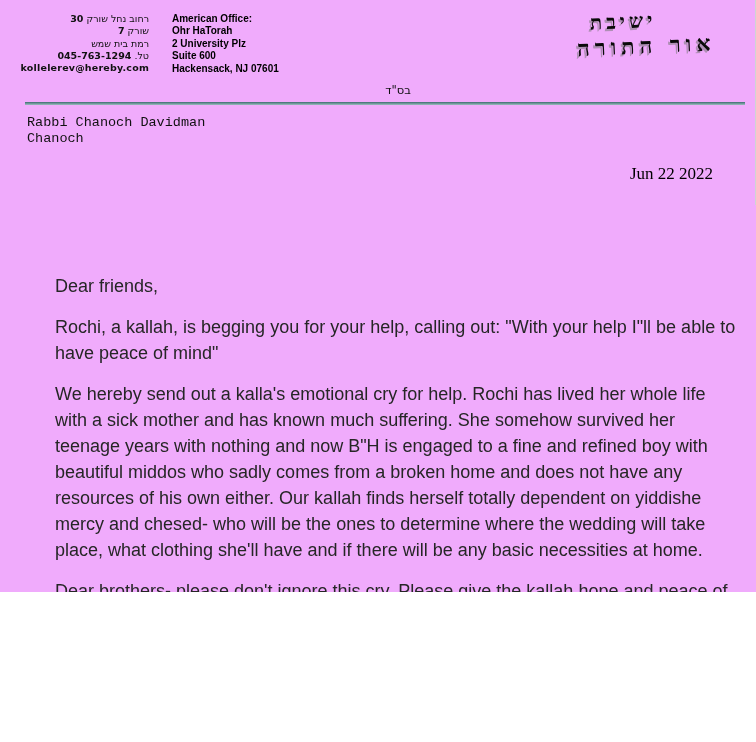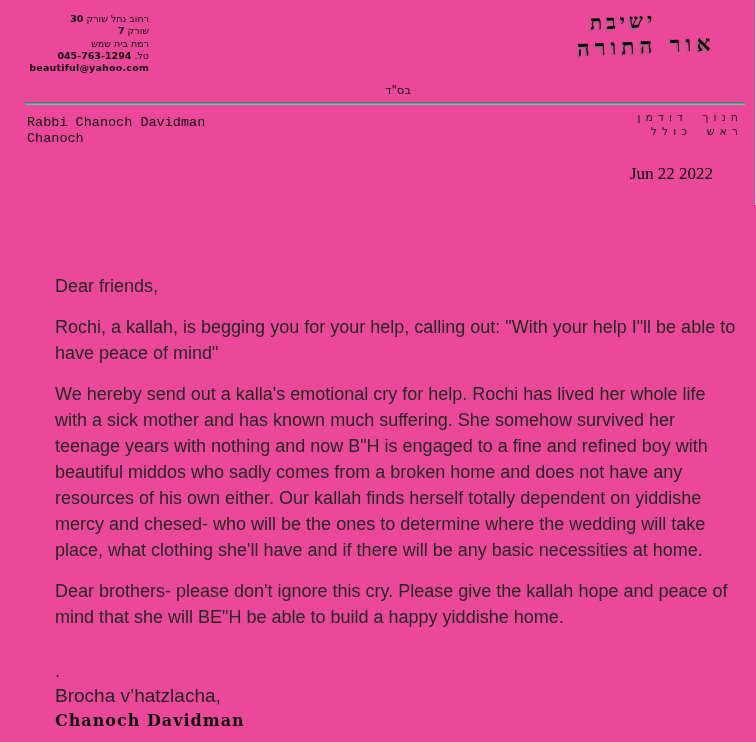--- a/index.html
+++ b/index.html
@@ -1,20 +1,20 @@
 <!DOCTYPE html>
 <html><head>
 <meta charset="utf-8">
 <style>
   html, body { margin: 0; padding: 0; background: #ffffff; }
   .page {
     position: relative;
     width: 756px;
-    height: 742px;
-    background: #ec4899;
+    height: 592px;
+    background: #f0abfc;
     overflow: hidden;
     font-family: "Liberation Sans", sans-serif;
     color: #000;
   }
 
   
   .he-address {
     position: absolute;
     top: 13px;
     right: 607px;
@@ -167,44 +167,47 @@
 </head>
 <body>
 
 <div class="page">
 
   <div class="he-address">
     <div><span>רחוב נחל שורק</span> <span class="num">30</span></div>
     <div><span>שורק</span> <span class="num">7</span></div>
     <div><span>רמת בית שמש</span></div>
     <div><span>טל.</span> <span class="num">045-763-1294</span></div>
-    <div class="email">beautiful@yahoo.com</div>
-  </div>
-
+    <div class="email">kollelerev@hereby.com</div>
+  </div>
+
+  <div class="us-office">
+    <div>American Office:</div>
+    <div>Ohr HaTorah</div>
+    <div>2 University Plz</div>
+    <div>Suite 600</div>
+    <div>Hackensack, NJ 07601</div>
+  </div>
 
   <div class="logo">
     <div class="l1">ישיבת</div>
     <div class="l2">אור התורה</div>
   </div>
 
   <div class="besd">בס"ד</div>
 
   <div class="rule"></div>
 
   <div class="edge-line"></div>
 
   <div class="dir-en">
     <div>Rabbi Chanoch Davidman</div>
     <div>Chanoch</div>
   </div>
 
-  <div class="dir-he">
-    <div>חנוך דודמן</div>
-    <div class="t2">ראש כולל</div>
-  </div>
 
   <div class="date">Jun 22 2022</div>
 
   <div class="body-text">
     <p>Dear friends,</p>
     <p>Rochi, a kallah, is begging you for your help, calling out: "With your help I"ll be able to
 have peace of mind"</p>
     <p>We hereby send out a kalla's emotional cry for help. Rochi has lived her whole life
 with a sick mother and has known much suffering. She somehow survived her
 teenage years with nothing and now B"H is engaged to a fine and refined boy with

